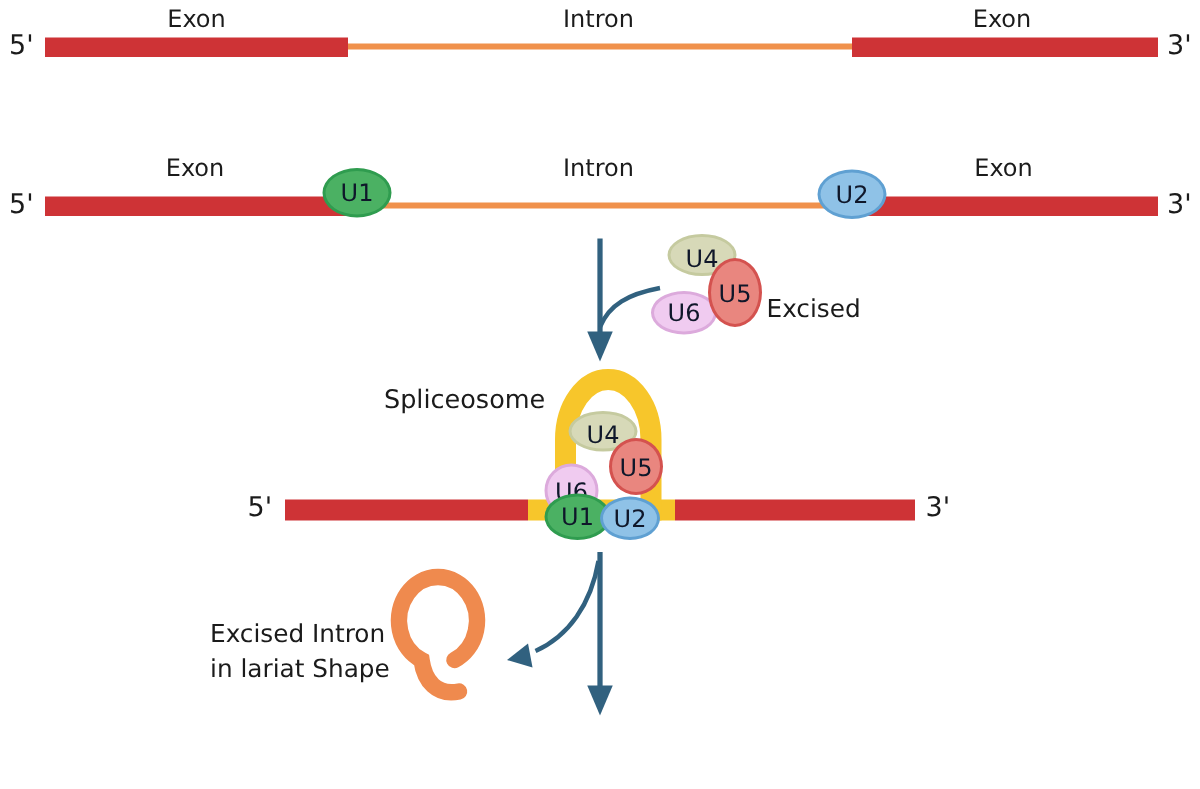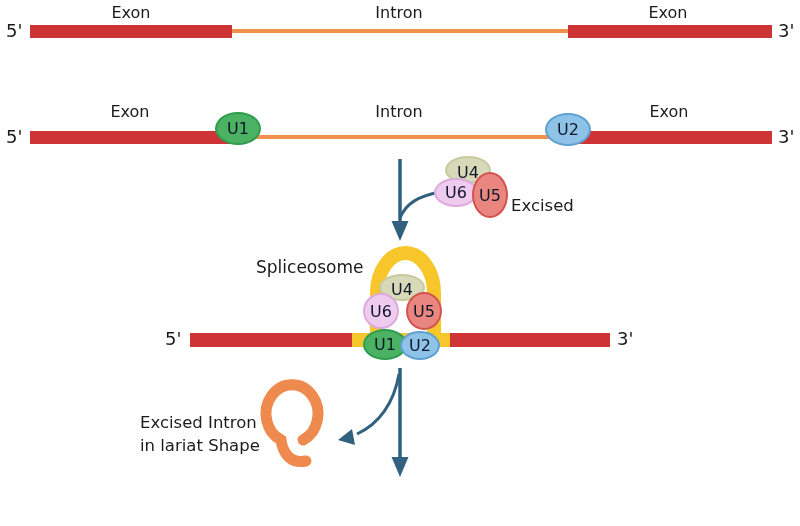--- a/index.html
+++ b/index.html
@@ -14,21 +14,21 @@
   .iline{position:absolute;height:4px;background:var(--c-intron,#f0914c);}
   .yseg{position:absolute;height:14px;background:var(--c-spliceosome_loop,#f7c62b);}
   .ellipse{
     position:absolute;border-radius:50%;display:flex;align-items:center;justify-content:center;
     font-size:16px;color:#0f172a;box-sizing:border-box;
   }
   .u1{background:var(--c-u1_fill,#4bb163);border:2px solid var(--c-u1_border,#2f9c4f);}
   .u2{background:var(--c-u2_fill,#8fc2e7);border:2px solid var(--c-u2_border,#5fa0d2);}
   .u4{background:var(--c-u4_fill,#d7d9b8);border:2px solid var(--c-u4_border,#c5ca9f);align-items:flex-end;}
   .u5{background:var(--c-u5_fill,#e9867f);border:2px solid var(--c-u5_border,#d4524f);}
-  .u6{background:var(--c-u6_fill,#f0cbf0);border:2px solid var(--c-u6_border,#dcaadc);}
+  .u6{background:var(--c-u6_fill,#f0cbf0);border:2px solid var(--c-u6_border,#dcaadc);margin-top:16px;}
   svg.overlay{position:absolute;left:0;top:0;width:800px;height:526px;pointer-events:none;}
 </style>
 </head>
 <body>
 
 <div class="canvas">
 
   <div class="lbl center" style="left:91px;top:3px;width:80px;">Exon</div>
   <div class="lbl center" style="left:359px;top:3px;width:80px;">Intron</div>
   <div class="lbl center" style="left:628px;top:3px;width:80px;">Exon</div>

